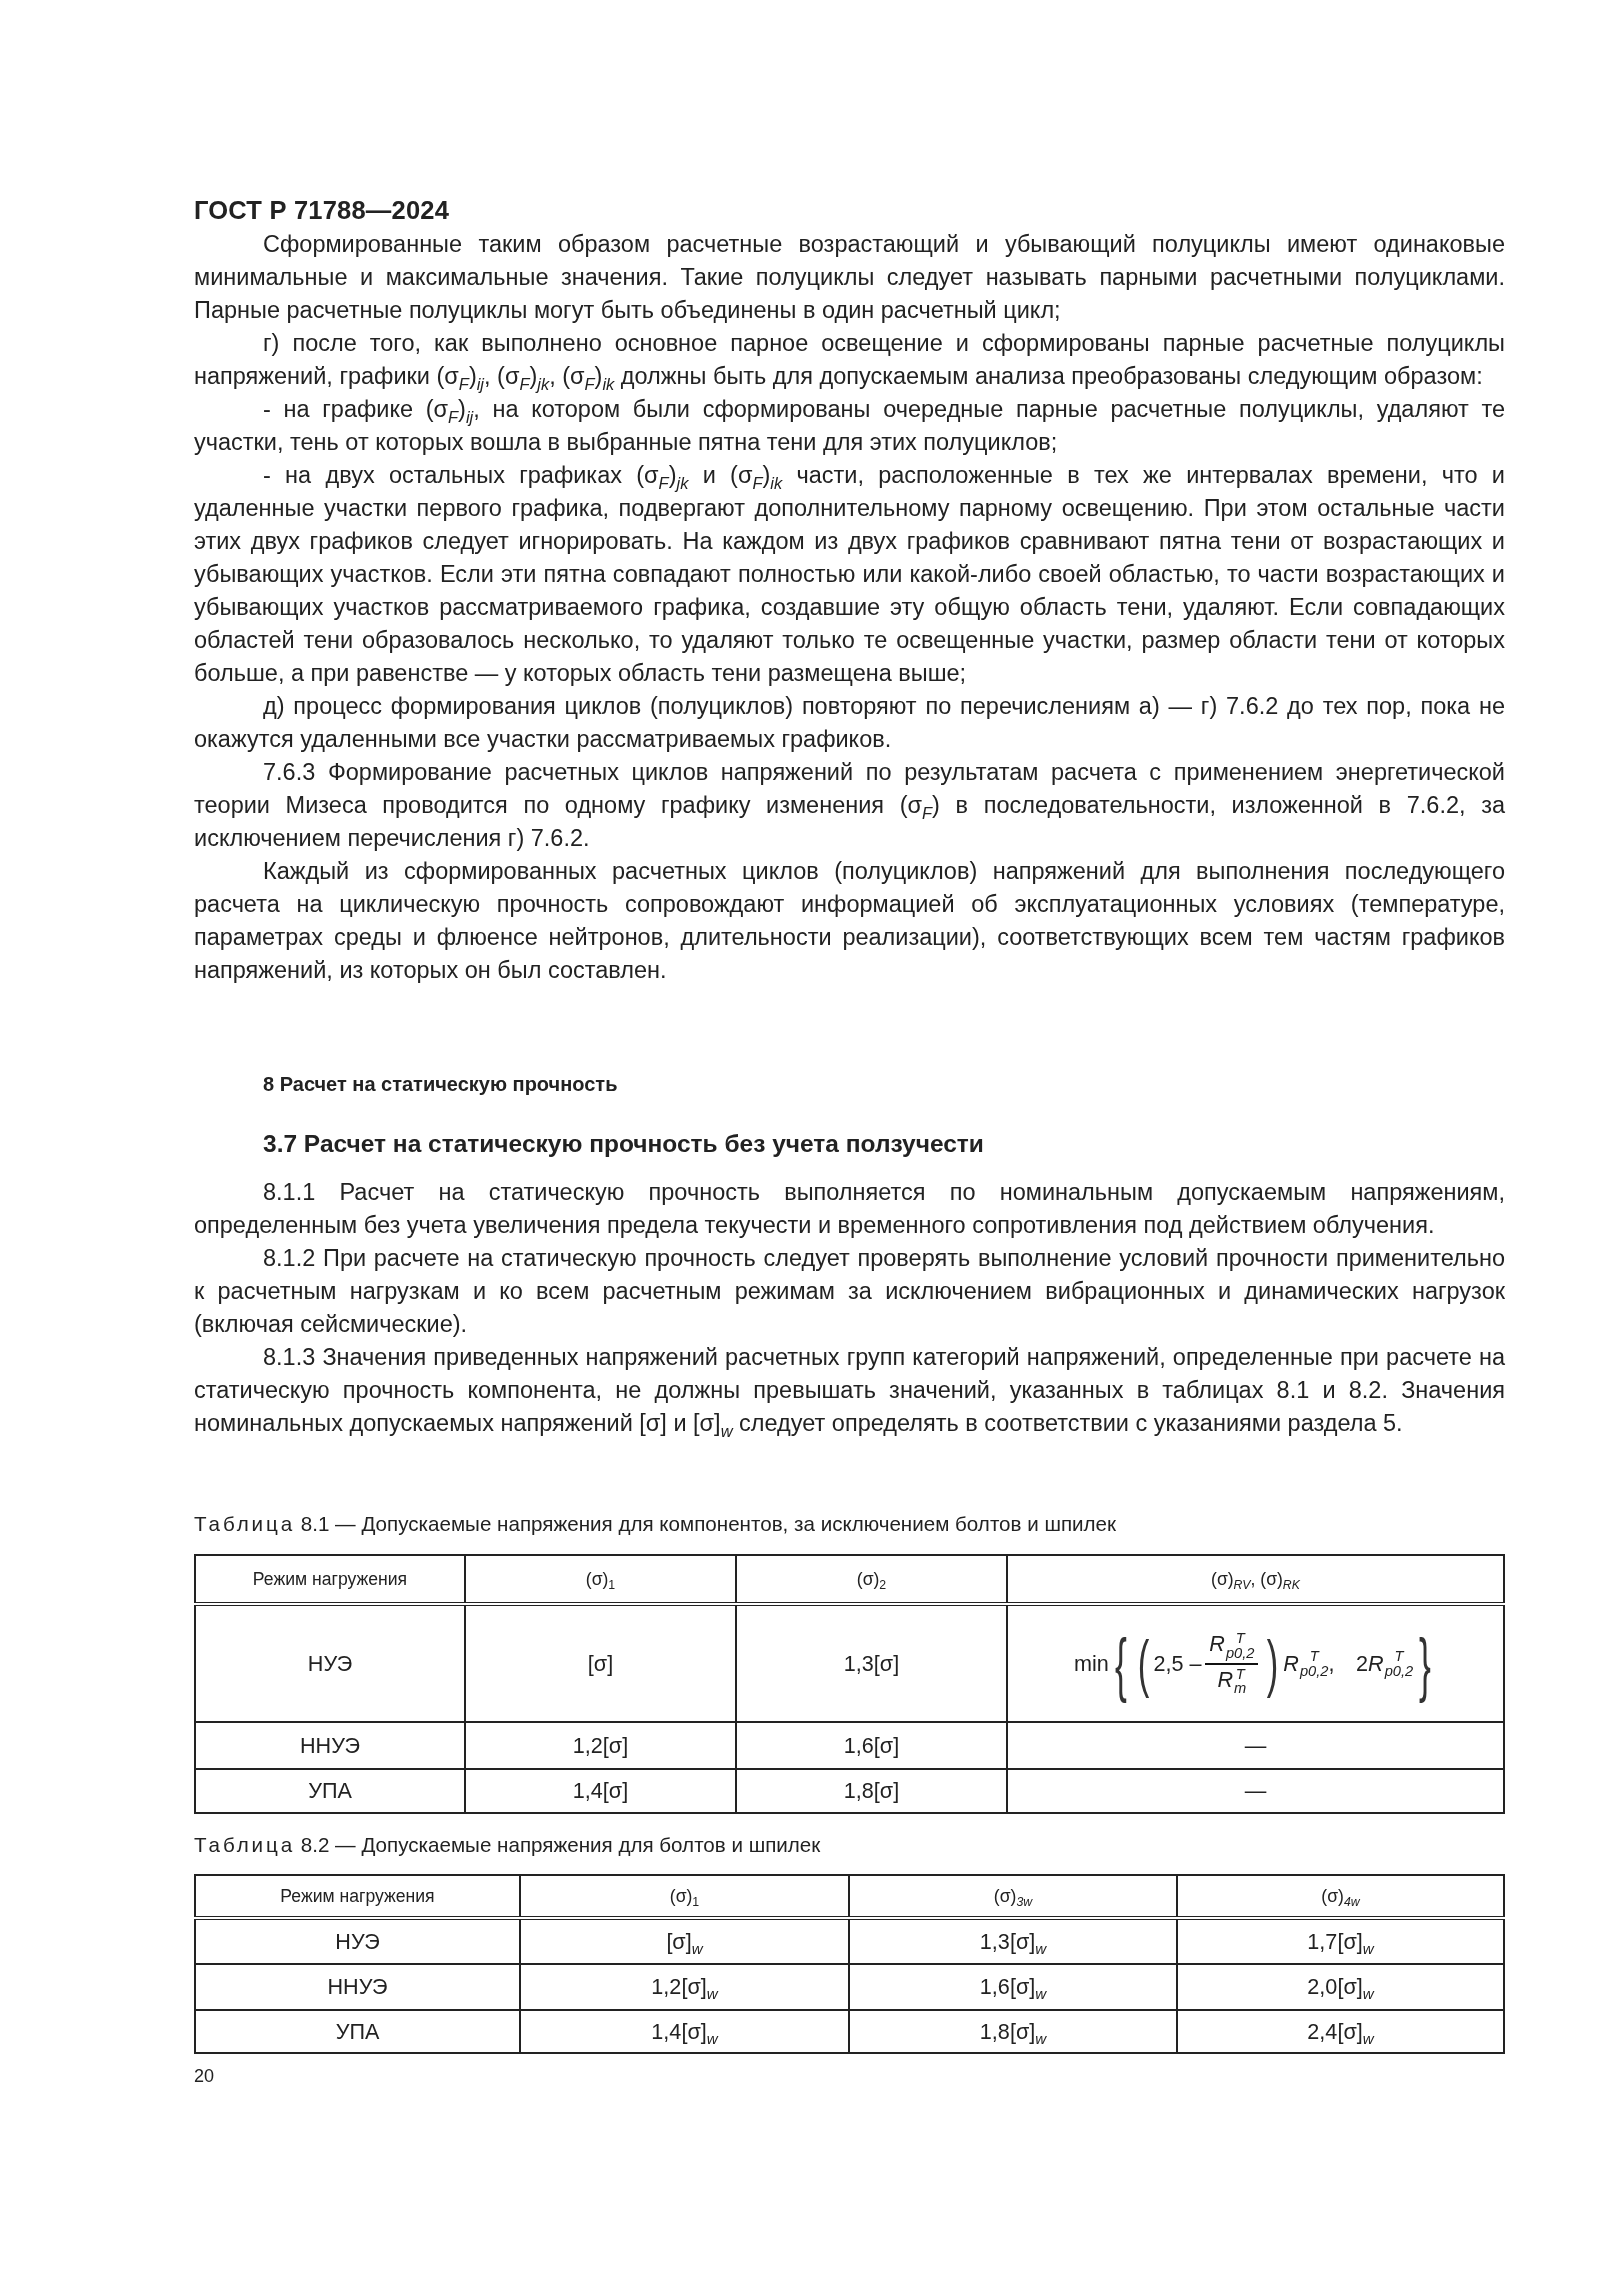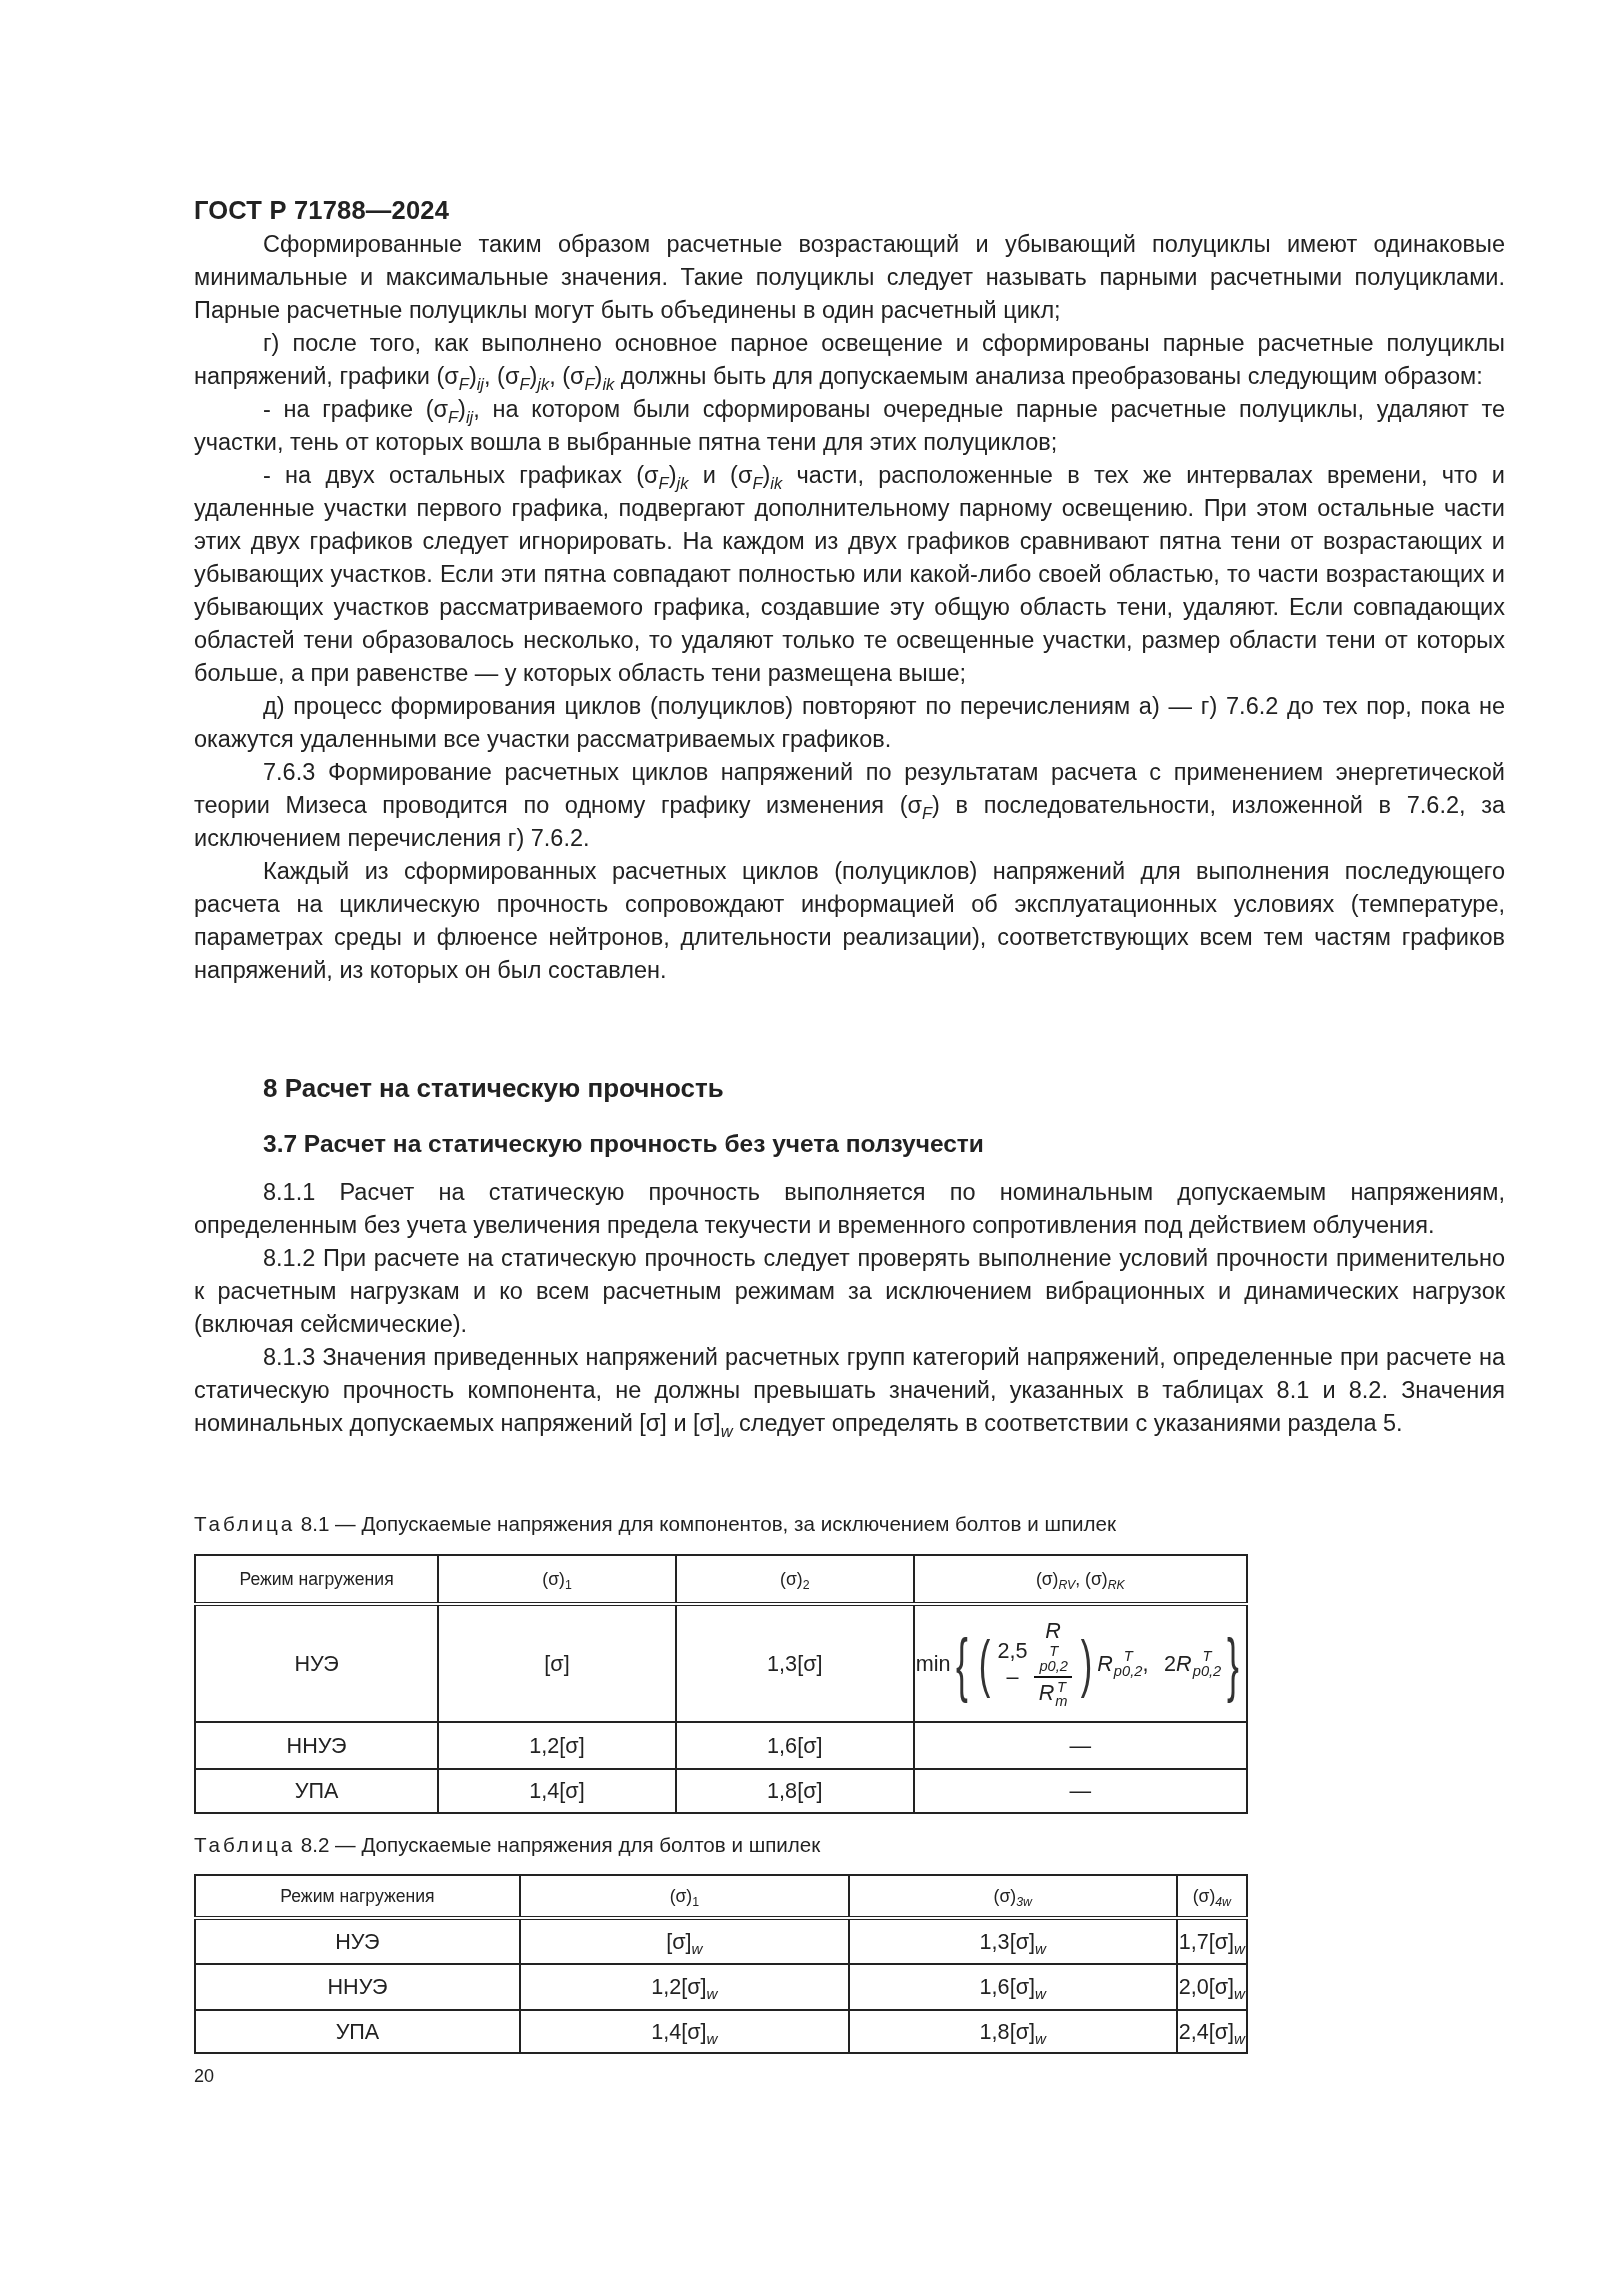--- a/index.html
+++ b/index.html
@@ -1,26 +1,26 @@
 <!DOCTYPE html>
 <html><head>
 <meta charset="utf-8">
 <style>
   html, body { margin: 0; padding: 0; background: #ffffff; }
   body { width: 1621px; height: 2293px; position: relative; overflow: hidden;
          font-family: "Liberation Sans", sans-serif; color: #222222; }
   .page-header { position: absolute; left: 194px; top: 149px; font-size: 25.5px; font-weight: bold; letter-spacing: 0.2px; margin-top: 47px; }
   .body-block { position: absolute; left: 194px; width: 1311px; font-size: 23.5px; line-height: 33px; text-align: justify; }
   .p { margin: 0; text-indent: 69px; }
-  .h1 { position: absolute; left: 263px; top: 1073px; font-size: 26px; font-weight: bold; }
+  .h1 { position: absolute; left: 263px; top: 1073px; font-size: 20px; font-weight: bold; }
   .h2 { position: absolute; left: 263px; top: 1130px; font-size: 24.5px; font-weight: bold; }
   .caption { position: absolute; left: 194px; font-size: 20.6px; text-align: center; }
   .caption .spaced { letter-spacing: 2.9px; }
   sub { font-size: 0.7em; font-style: italic; vertical-align: -0.35em; line-height: 0; }
-  table.gost { position: absolute; left: 194px; width: 1054px; border-collapse: collapse; font-size: 21.6px; text-align: center; }
+  table.gost { position: absolute; left: 194px; width: 1311px; border-collapse: collapse; font-size: 21.6px; text-align: center; }
   table.gost th { font-weight: normal; font-size: 17.6px; border: 2px solid #222; border-bottom: 4.9px double #222; }
   table.gost td { border: 2px solid #222; border-top: 2.9px solid #222; }
   table.gost { border: 2.9px solid #222; }
   .formula { display: inline-flex; align-items: center; font-size: 21.6px; font-family: "Liberation Sans", sans-serif; }
   .brace { font-size: 71px; font-weight: 100; line-height: 1; transform: scaleX(0.5); display: inline-block; color: #333; }
   .paren { font-size: 63px; font-weight: 100; line-height: 1; transform: scaleX(0.55); display: inline-block; color: #333; }
   .frac { display: inline-flex; flex-direction: column; align-items: center; margin: 0 3.9px; }
   .frac .num { border-bottom: 2.9px solid #111; padding: 0 3.9px 2px; }
   .frac .den { padding-top: 2px; }
   .rsym { font-style: italic; }

